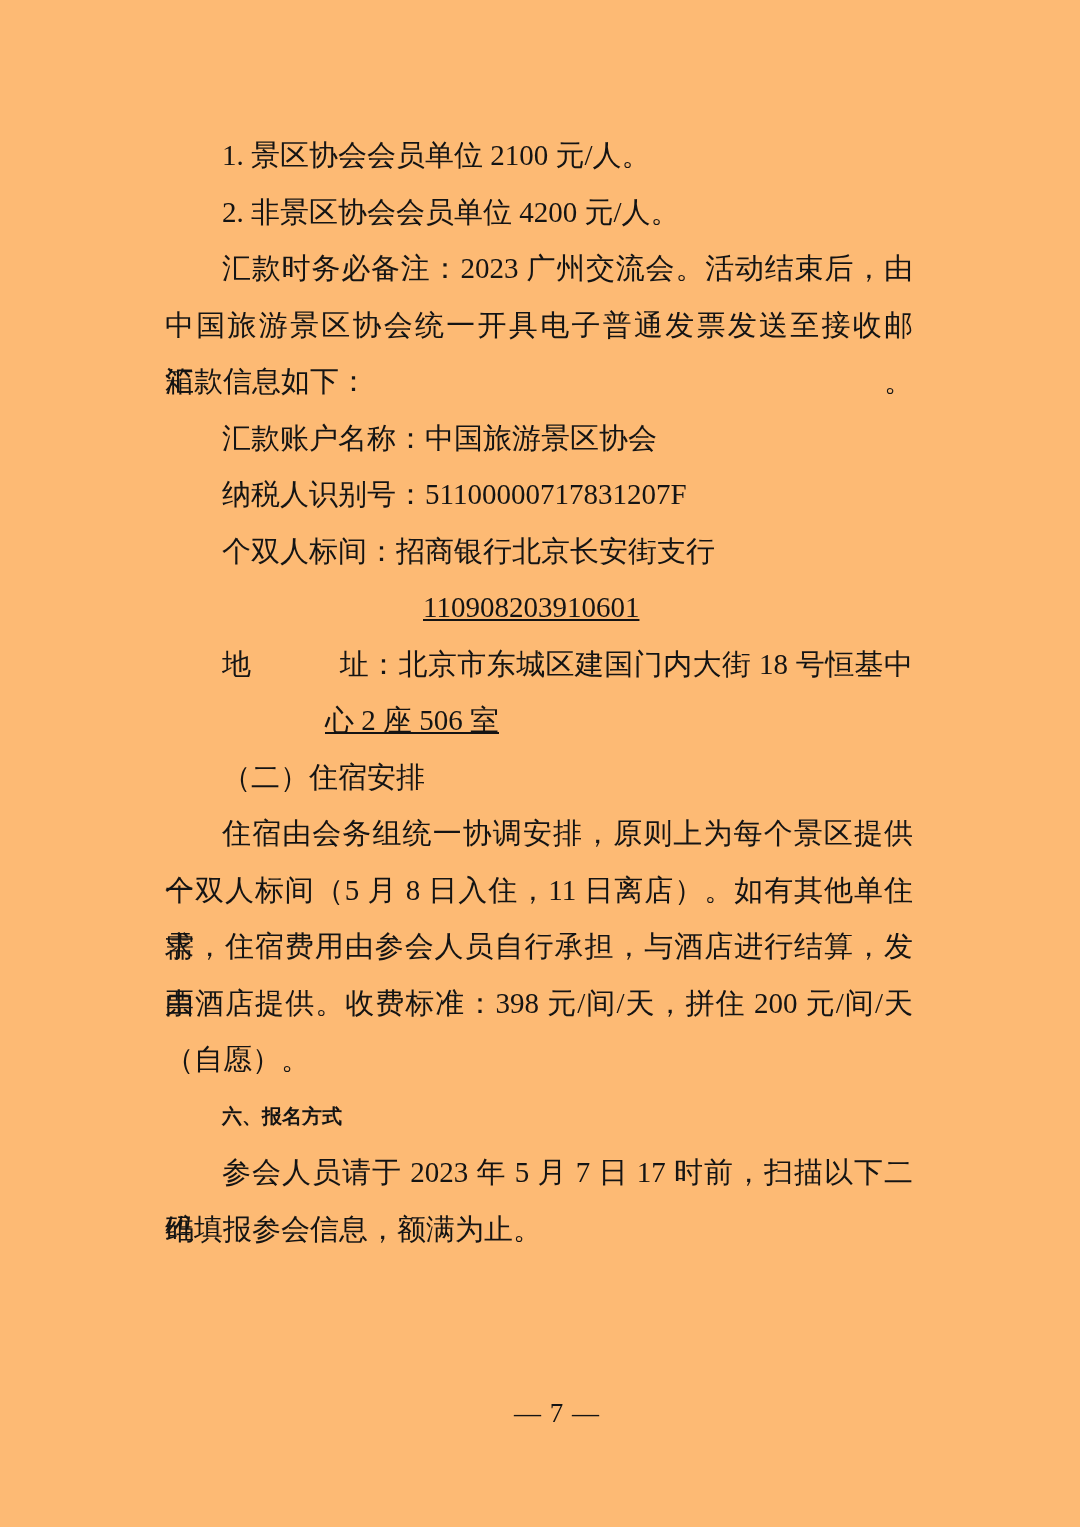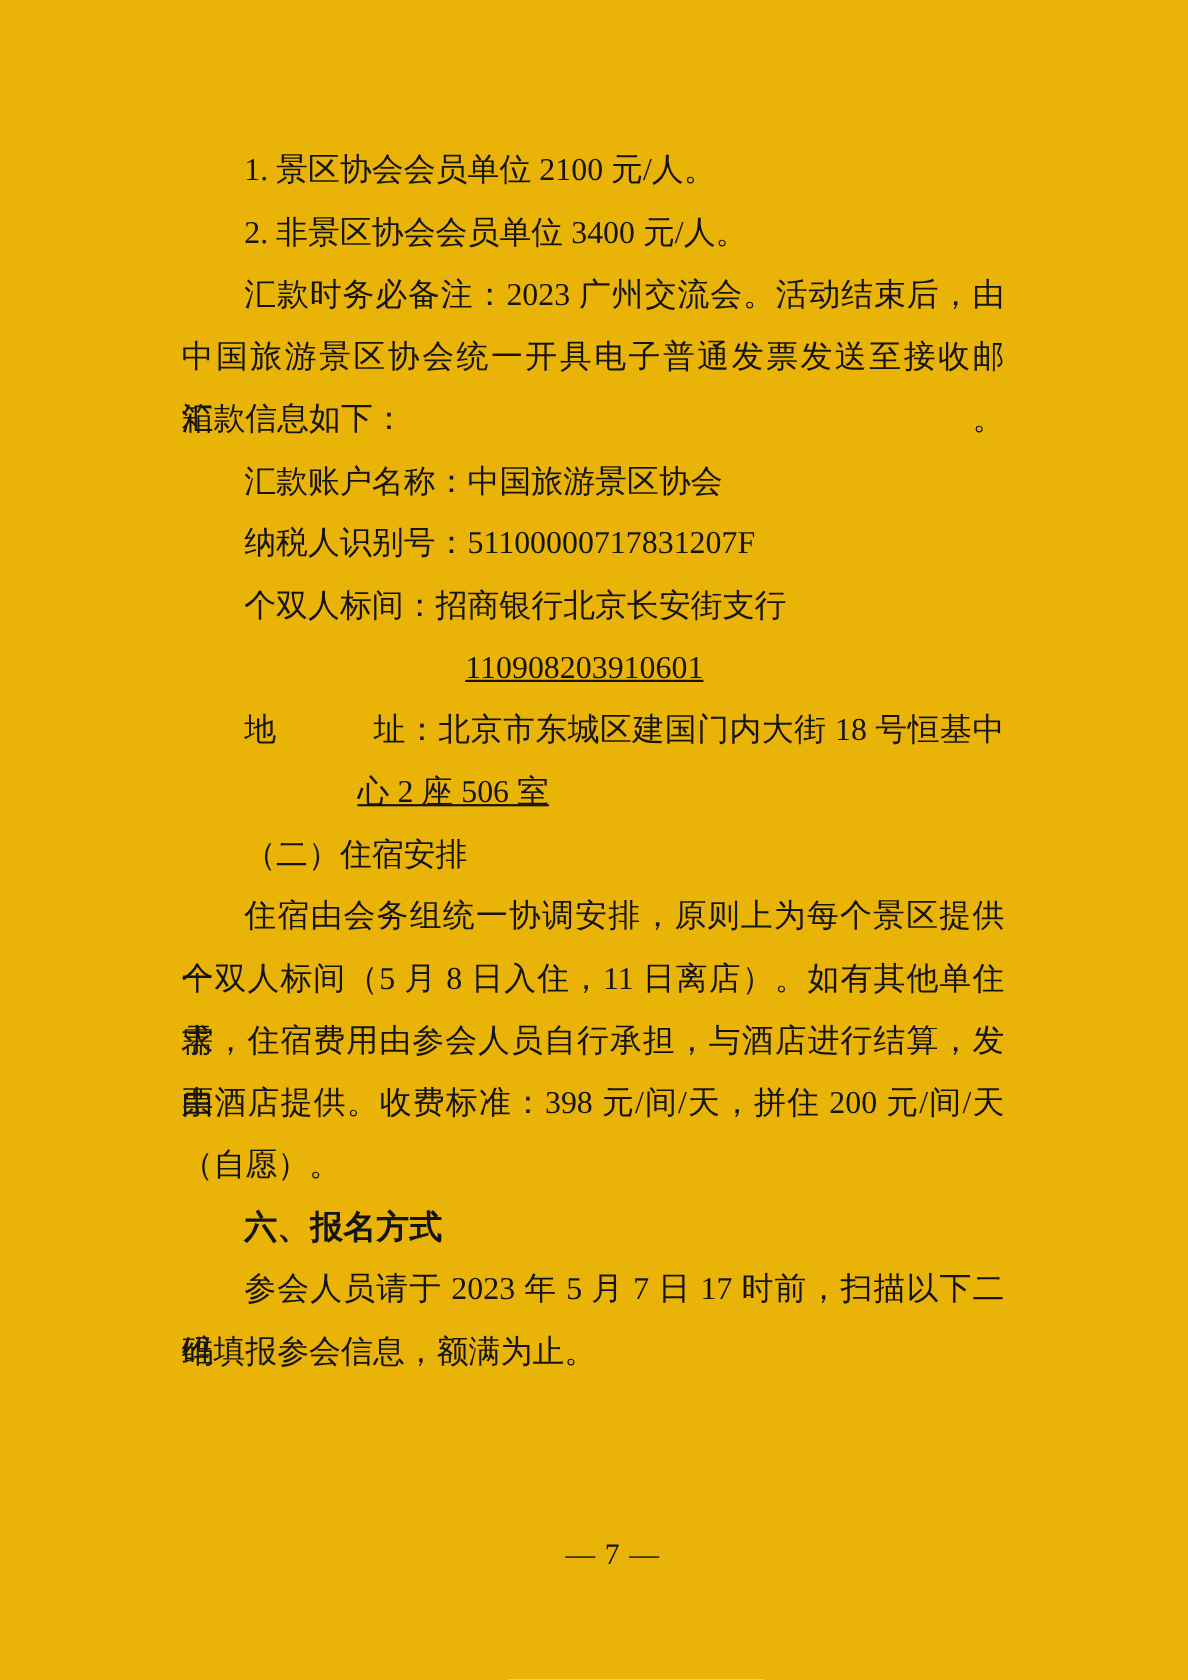--- a/index.html
+++ b/index.html
@@ -1,21 +1,21 @@
 <!DOCTYPE html>
 <html><head>
 <meta charset="utf-8">
 <style>
   * { margin: 0; padding: 0; box-sizing: border-box; }
   html, body { background: #ffffff; }
   .page {
     position: relative;
     width: 1080px;
     height: 1527px;
-    background: #eab308;
+    background: #fdba74;
     color: #141414;
     font-family: "Liberation Serif", "DejaVu Serif", serif;
     overflow: hidden;
   }
   .text-block {
     position: absolute;
     left: 165px;
     top: 127px;
     width: 748px;
   }
@@ -25,42 +25,42 @@
     line-height: 56.5px;
     white-space: normal;
   }
   .indent { text-indent: 57px; }
   .justify { text-align: justify; text-align-last: justify; }
   .num-line { padding-left: 258px; text-decoration: underline; }
   .addr-cont { padding-left: 160px; text-decoration: underline; }
   .h-bold {
     font-family: "Liberation Sans", "DejaVu Sans", sans-serif;
     font-weight: 700;
-    font-size: 30px;
+    font-size: 20px;
   }
   .footer {
     position: absolute;
     top: 1398px;
     left: 0;
     width: 100%;
     text-align: center;
     font-size: 27px;
     line-height: 30px;
     color: #141414;
     transform: translateX(17px);
     letter-spacing: 1px;
   }
 </style>
 </head>
 <body>
 
 <div class="page">
   <div class="text-block">
     <div class="line indent">1. 景区协会会员单位 2100 元/人。</div>
-    <div class="line indent">2. 非景区协会会员单位 3400 元/人。</div>
+    <div class="line indent">2. 非景区协会会员单位 4200 元/人。</div>
     <div class="line indent justify">汇款时务必备注：2023 广州交流会。活动结束后，由</div>
     <div class="line justify">中国旅游景区协会统一开具电子普通发票发送至接收邮箱。</div>
     <div class="line">汇款信息如下：</div>
     <div class="line indent">汇款账户名称：中国旅游景区协会</div>
     <div class="line indent">纳税人识别号：51100000717831207F</div>
     <div class="line indent">个双人标间：招商银行北京长安街支行</div>
     <div class="line num-line">110908203910601</div>
     <div class="line indent justify">地　　　址：北京市东城区建国门内大街 18 号恒基中</div>
     <div class="line addr-cont">心 2 座 506 室</div>
     <div class="line indent">（二）住宿安排</div>

